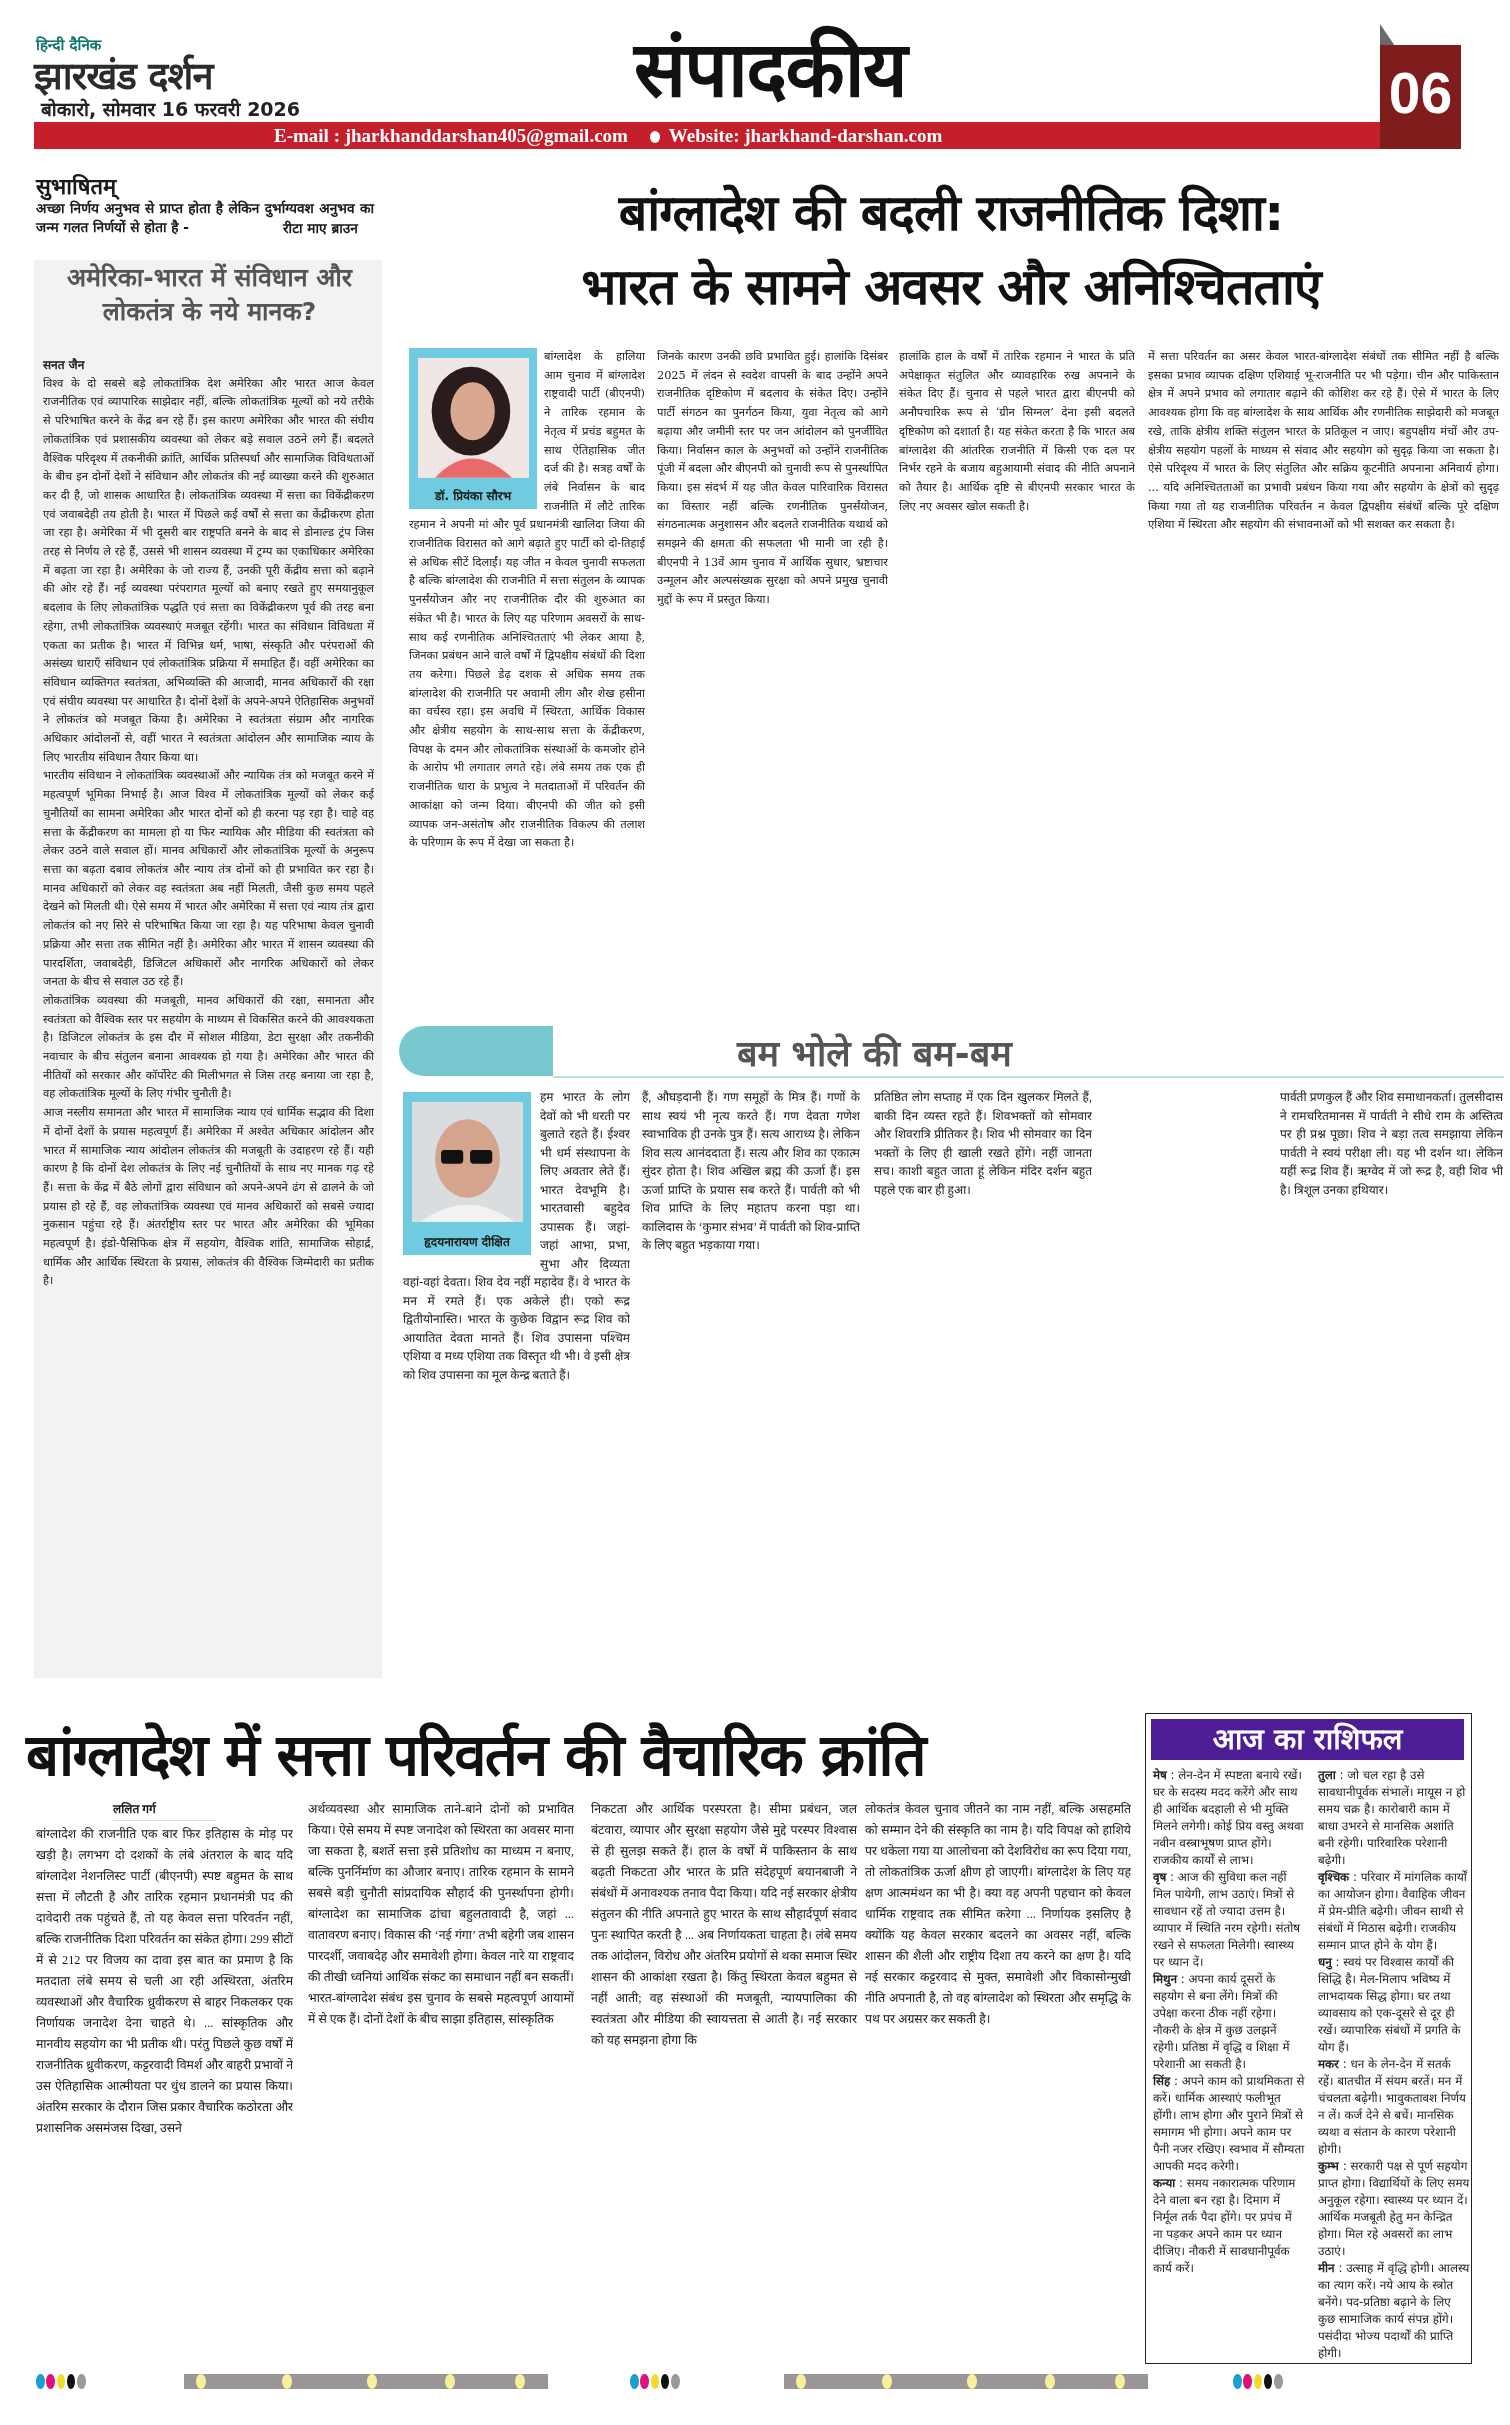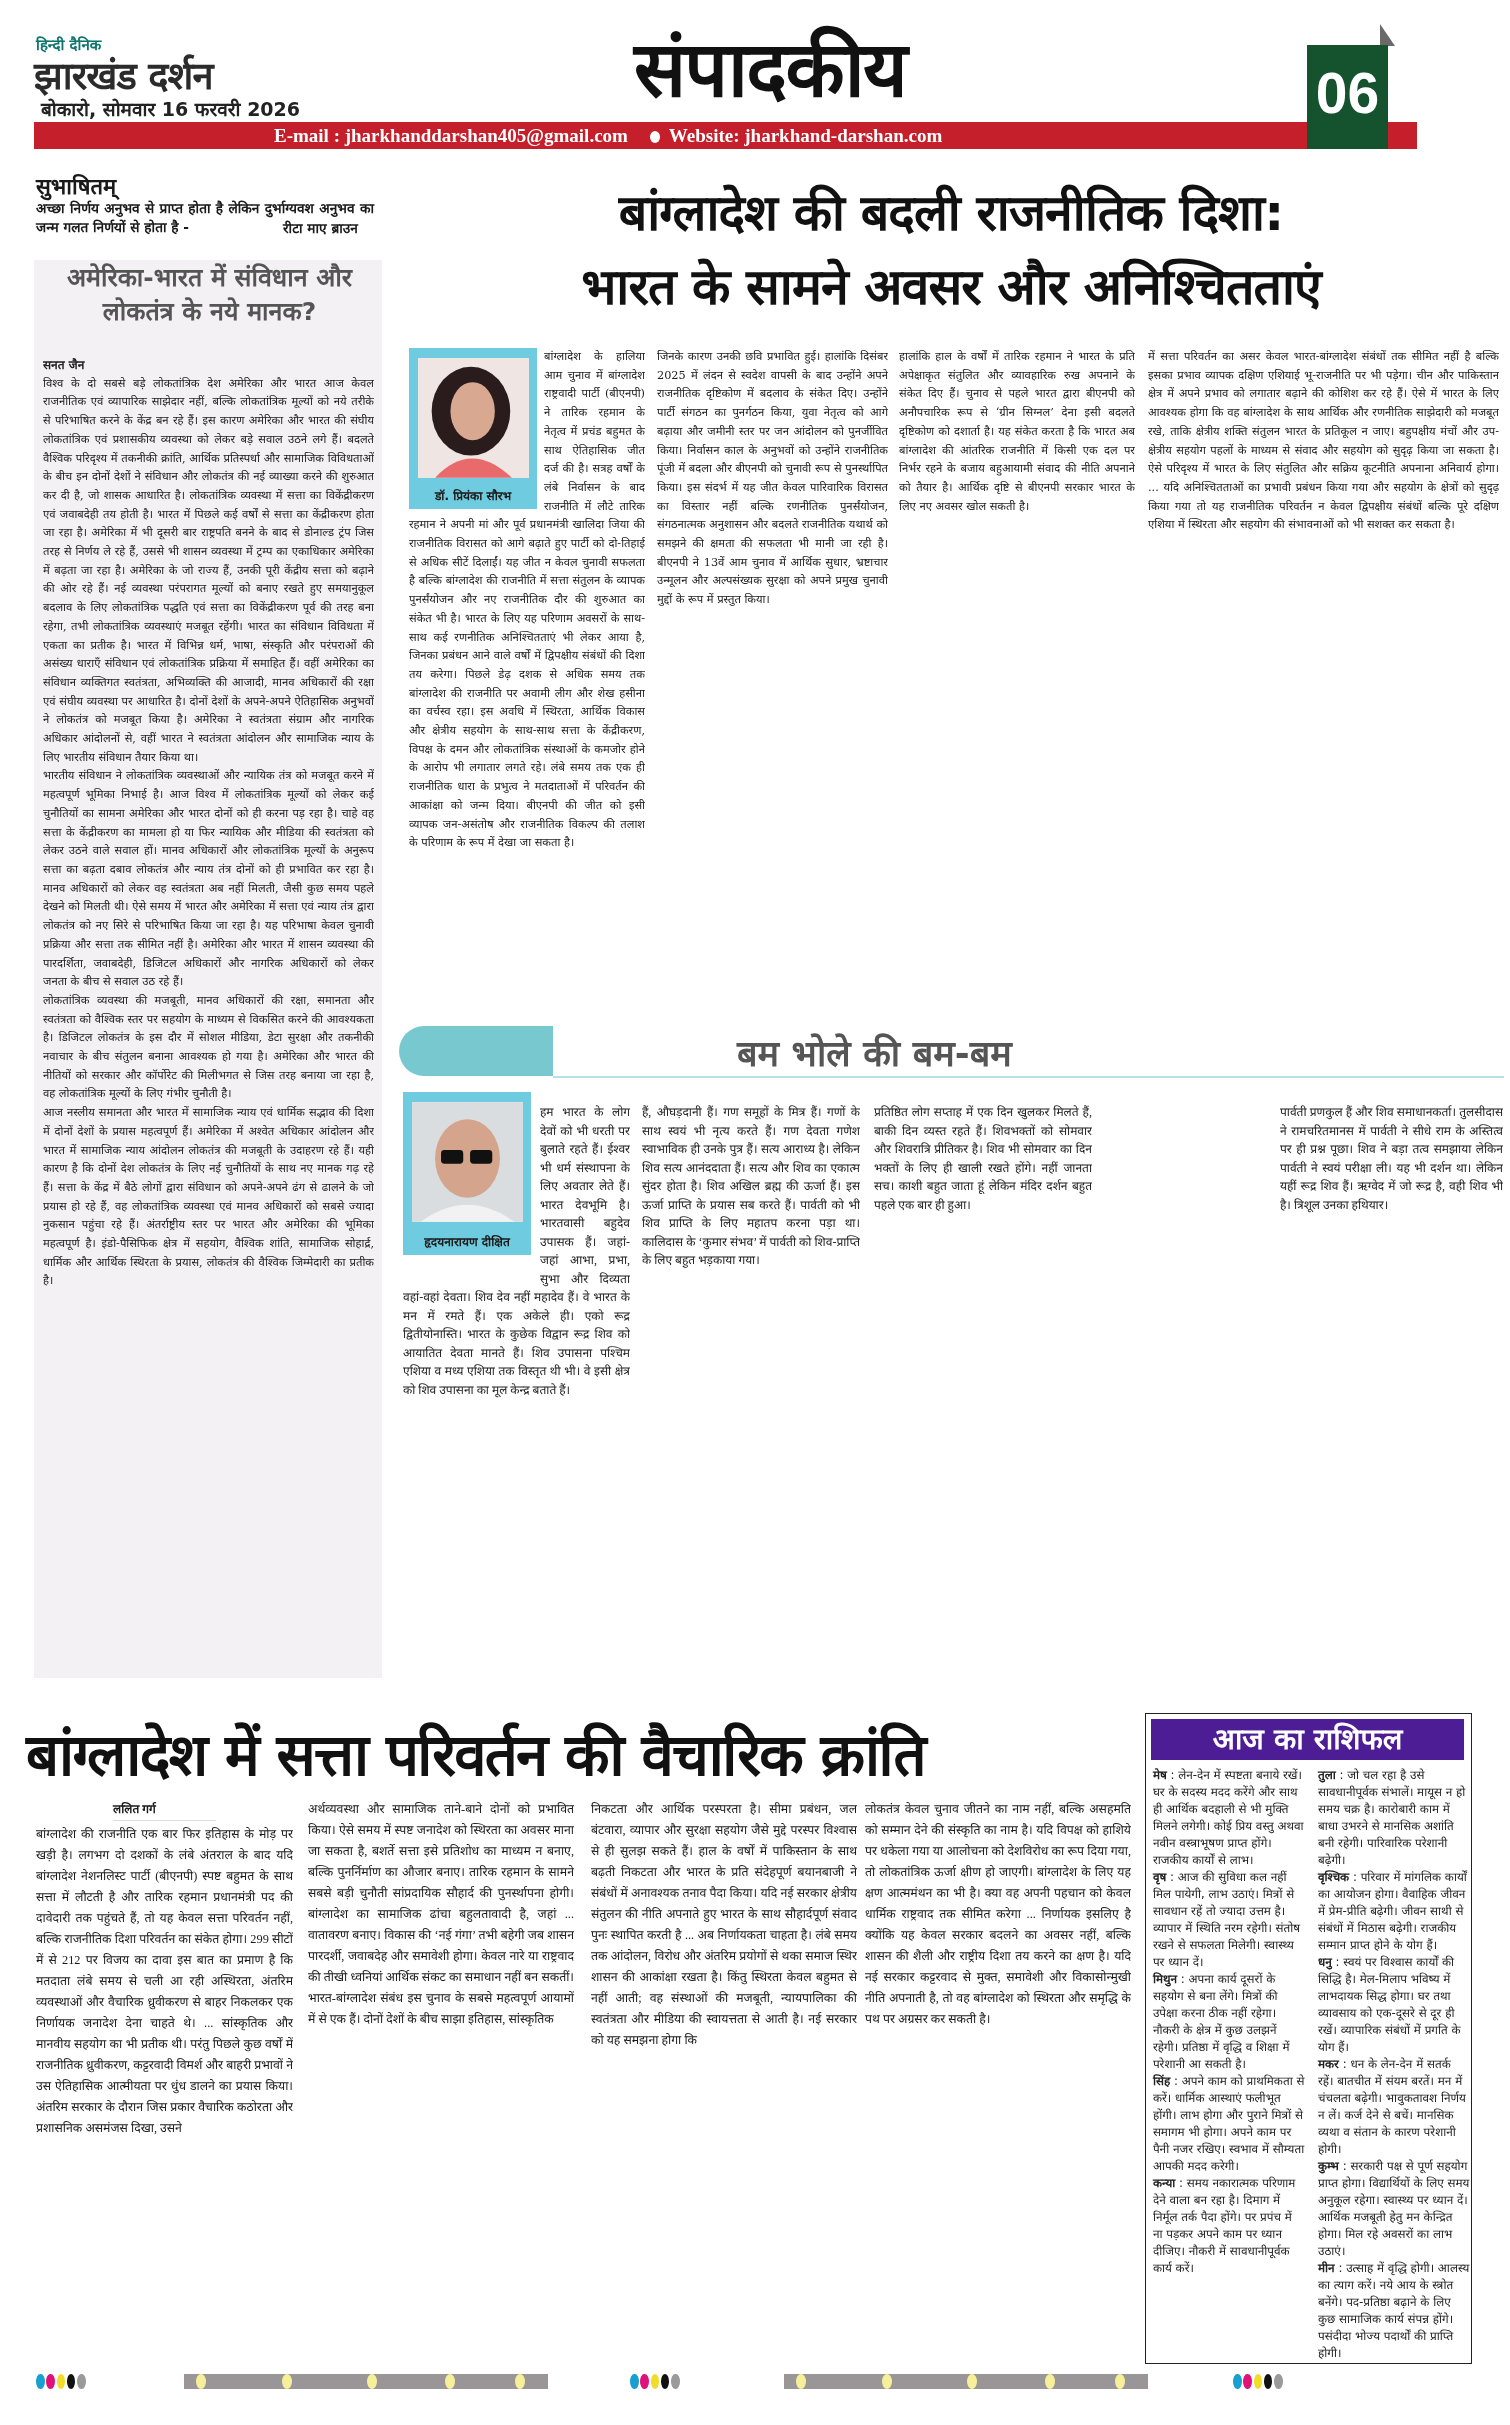--- a/index.html
+++ b/index.html
@@ -8,21 +8,21 @@
   .abs { position: absolute; }
 
   
   .paper-tag { left: 36px; top: 34px; font-size: 15px; color: #0f766e; font-weight: bold; }
   .paper-name { left: 34px; top: 48px; font-size: 38px; font-weight: bold; color: #2b2b2b; letter-spacing: -0.9px; }
   .paper-date { left: 41px; top: 96px; font-size: 19px; font-weight: bold; color: #222; }
   .section-title { left: 634px; top: 31px; font-size: 77px; font-weight: bold; color: #111; line-height: 1; letter-spacing: -1.7px; }
   .redbar { left: 34px; top: 122px; width: 1383px; height: 27px; background: #c41f2a; }
   .redbar .contact { position: absolute; left: 240px; top: 2.6px; color: #fff; font-family: Liberation Serif, serif; font-size: 19px; font-weight: bold; white-space: nowrap; }
   .redbar .contact .dot { display: inline-block; width: 10.3px; height: 12px; background: #fff; border-radius: 50%; margin: 0 8.6px 0 22px; vertical-align: middle; }
-  .page-no { left: 1307px; top: 45px; width: 81px; height: 104px; background: #14532d; color: #fff; font-family: "Liberation Sans", sans-serif; font-size: 57px; font-weight: bold; text-align: center; line-height: 96px; }
+  .page-no { left: 1380px; top: 45px; width: 81px; height: 104px; background: #7f1d1d; color: #fff; font-family: "Liberation Sans", sans-serif; font-size: 57px; font-weight: bold; text-align: center; line-height: 96px; }
   .page-fold { left: 1380px; top: 24px; width: 0; height: 0; border-left: 15.4px solid #6a6a6a; border-top: 22px solid transparent; }
 
   
   .subhashitam-title { left: 36px; top: 170px; font-size: 22px; font-weight: bold; }
   .subhashitam-text { left: 36px; top: 199px; width: 338px; font-size: 13.7px; font-weight: bold; line-height: 19px; text-align: justify; }
   .subhashitam-author { left: 283px; top: 218px; font-size: 13.7px; font-weight: bold; }
 
   .left-box { left: 34px; top: 260px; width: 348px; height: 1418px; background: #f3f1f3; }
   .left-headline { left: 45px; top: 261px; width: 329px; font-size: 25px; font-weight: bold; color: #555; text-align: center; line-height: 34px; }
   .byline { font-size: 12px; font-weight: bold; text-align: left; }
@@ -42,21 +42,21 @@
   .lead-col1 .float-spacer { float: left; width: 135px; height: 167px; }
   .lead-col2 { left: 657px; width: 231px; }
   .lead-col3 { left: 899px; width: 236px; }
   .lead-col4 { left: 1148px; width: 236px; height: 600px; }
 
   
   .shiv-banner-left { left: 399px; top: 1026px; width: 154px; height: 50px; background: #78c9cf; border-radius: 26px 0 0 26px; }
   .shiv-banner-line { left: 553px; top: 1076px; width: 951px; height: 1.7px; background: #b9e1e3; }
   .shiv-headline { left: 737px; top: 1028px; font-size: 36px; font-weight: bold; color: #555; }
   .shiv-photo { left: 403px; top: 1092px; width: 128px; height: 163px; background: #6fcbdf; }
-  .shiv-col { top: 1088px; height: 574px; overflow: hidden; font-family: "Liberation Serif", serif; font-size: 12px; line-height: 18.5px; margin-top: 15px; }
+  .shiv-col { top: 1088px; height: 574px; overflow: hidden; font-family: "Liberation Serif", serif; font-size: 12px; line-height: 18.5px; }
   .shiv-col1 { left: 403px; width: 227px; }
   .shiv-col1 .float-spacer { float: left; width: 137px; height: 171px; }
   .shiv-col2 { left: 642px; width: 218px; }
   .shiv-col3 { left: 874px; width: 218px; }
   .shiv-col5 { left: 1280px; width: 223px; }
 
   
   .bottom-headline { left: 26px; top: 1713px; width: 1105px; font-size: 58px; font-weight: bold; letter-spacing: -1.7px; color: #111; }
   .bottom-col { top: 1799px; height: 544px; overflow: hidden; font-family: "Liberation Serif", serif; font-size: 12.3px; line-height: 21px; text-align: justify; }
   .bc1 { left: 36px; width: 257px; }

